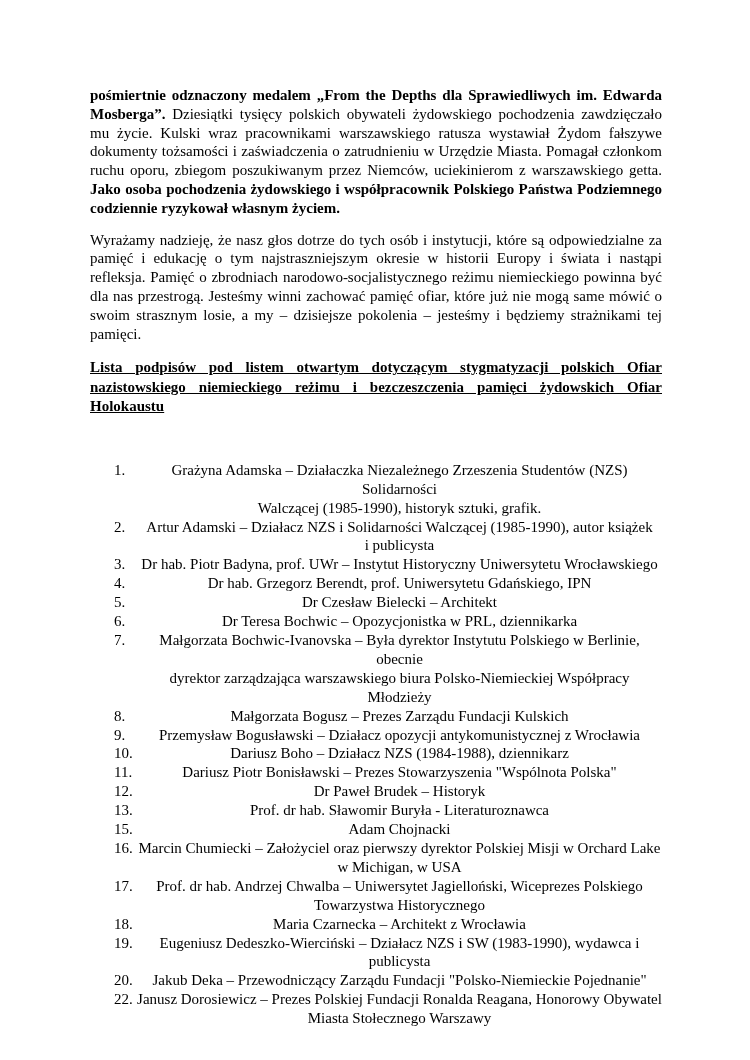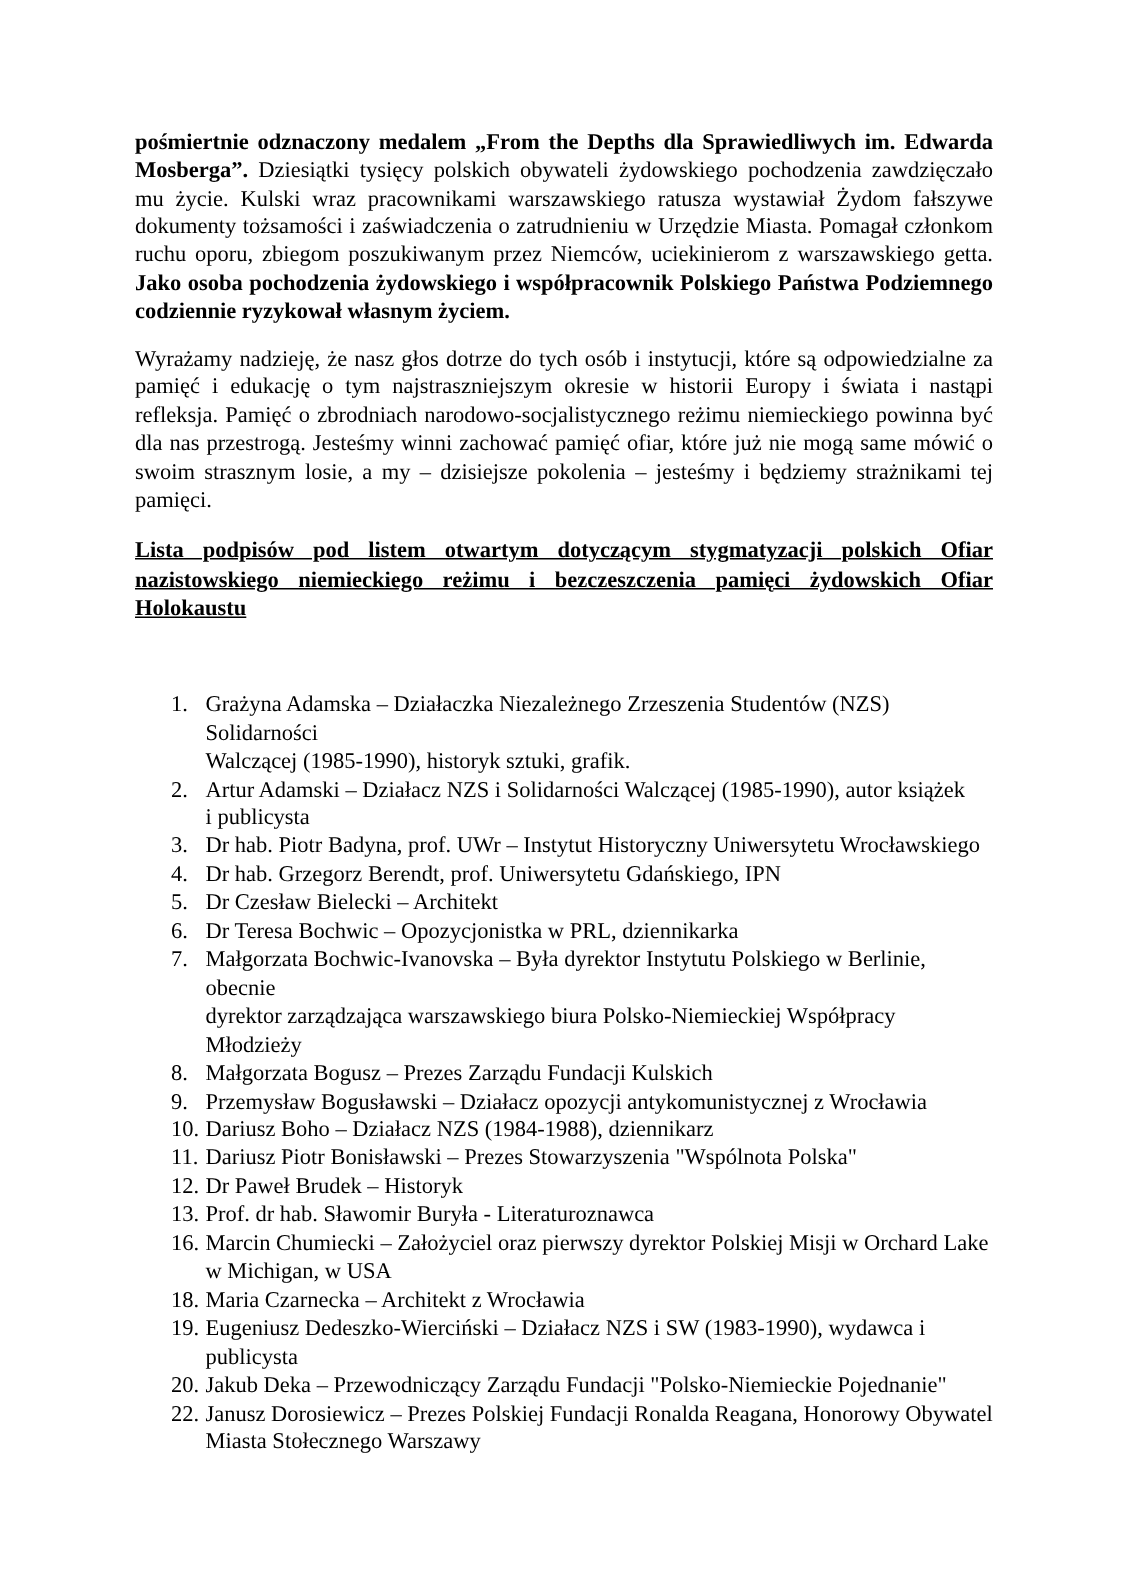--- a/index.html
+++ b/index.html
@@ -43,20 +43,21 @@
     display: flex;
     padding-left: 24px;
   }
   .sig-num {
     flex: 0 0 23px;
     width: 23px;
   }
   .sig-text {
     flex: 1;
     white-space: pre-line;
+    text-align: center;
   }
 </style>
 </head>
 <body>
 
 <div class="page">
 
   <p class="para">
     <strong>pośmiertnie odznaczony medalem „From the Depths dla Sprawiedliwych im. Edwarda Mosberga”.</strong>
     <span>Dziesiątki tysięcy polskich obywateli żydowskiego pochodzenia zawdzięczało mu życie. Kulski wraz pracownikami warszawskiego ratusza wystawiał Żydom fałszywe dokumenty tożsamości i zaświadczenia o zatrudnieniu w Urzędzie Miasta. Pomagał członkom ruchu oporu, zbiegom poszukiwanym przez Niemców, uciekinierom z warszawskiego getta.</span>
@@ -117,23 +118,32 @@
       </li>
       <li>
         <span class="sig-num">12.</span>
         <span class="sig-text">Dr Paweł Brudek – Historyk</span>
       </li>
       <li>
         <span class="sig-num">13.</span>
         <span class="sig-text">Prof. dr hab. Sławomir Buryła - Literaturoznawca</span>
       </li>
       <li>
+        <span class="sig-num">15.</span>
+        <span class="sig-text">Adam Chojnacki</span>
+      </li>
+      <li>
         <span class="sig-num">16.</span>
         <span class="sig-text">Marcin Chumiecki – Założyciel oraz pierwszy dyrektor Polskiej Misji w Orchard Lake
 w Michigan, w USA</span>
+      </li>
+      <li>
+        <span class="sig-num">17.</span>
+        <span class="sig-text">Prof. dr hab. Andrzej Chwalba – Uniwersytet Jagielloński, Wiceprezes Polskiego
+Towarzystwa Historycznego</span>
       </li>
       <li>
         <span class="sig-num">18.</span>
         <span class="sig-text">Maria Czarnecka – Architekt z Wrocławia</span>
       </li>
       <li>
         <span class="sig-num">19.</span>
         <span class="sig-text">Eugeniusz Dedeszko-Wierciński – Działacz NZS i SW (1983-1990), wydawca i publicysta</span>
       </li>
       <li>

